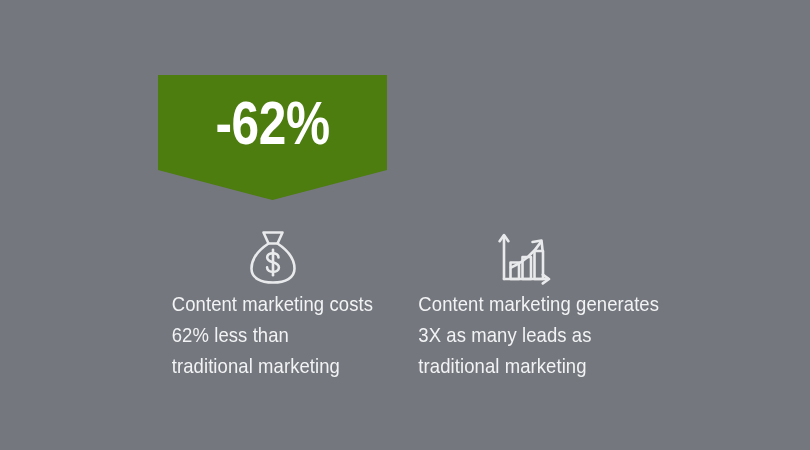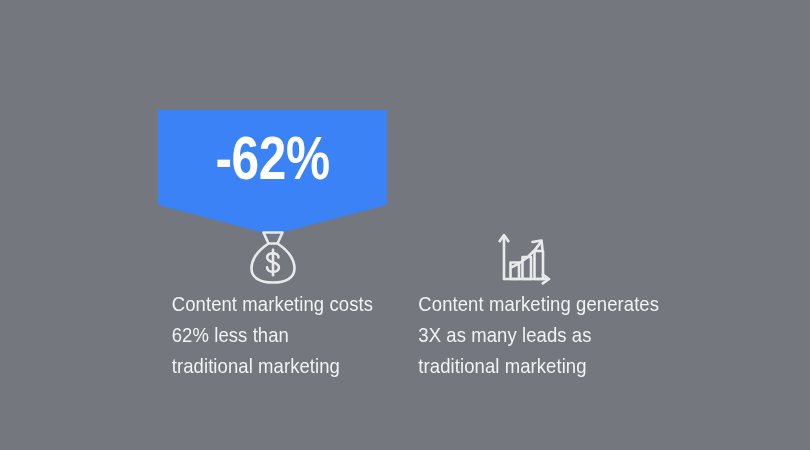--- a/index.html
+++ b/index.html
@@ -29,24 +29,23 @@
   #column-left  { left: 158px; width: 229px; }
   #column-right { left: 404px; width: 239px; }
 
   
   .banner {
     position: absolute;
     top: 75px;
     left: 0;
     width: 100%;
     height: 125px;
-    background: #3b82f6;
+    background: #4d7c0f;
     -webkit-clip-path: polygon(0 0, 100% 0, 100% 76%, 50% 100%, 0 76%);
     clip-path: polygon(0 0, 100% 0, 100% 76%, 50% 100%, 0 76%);
-    margin-top: 35px;
   }
   .banner-stat {
     position: absolute;
     top: 0;
     left: 0;
     width: 100%;
     height: 95px;
     display: flex;
     align-items: center;
     justify-content: center;

